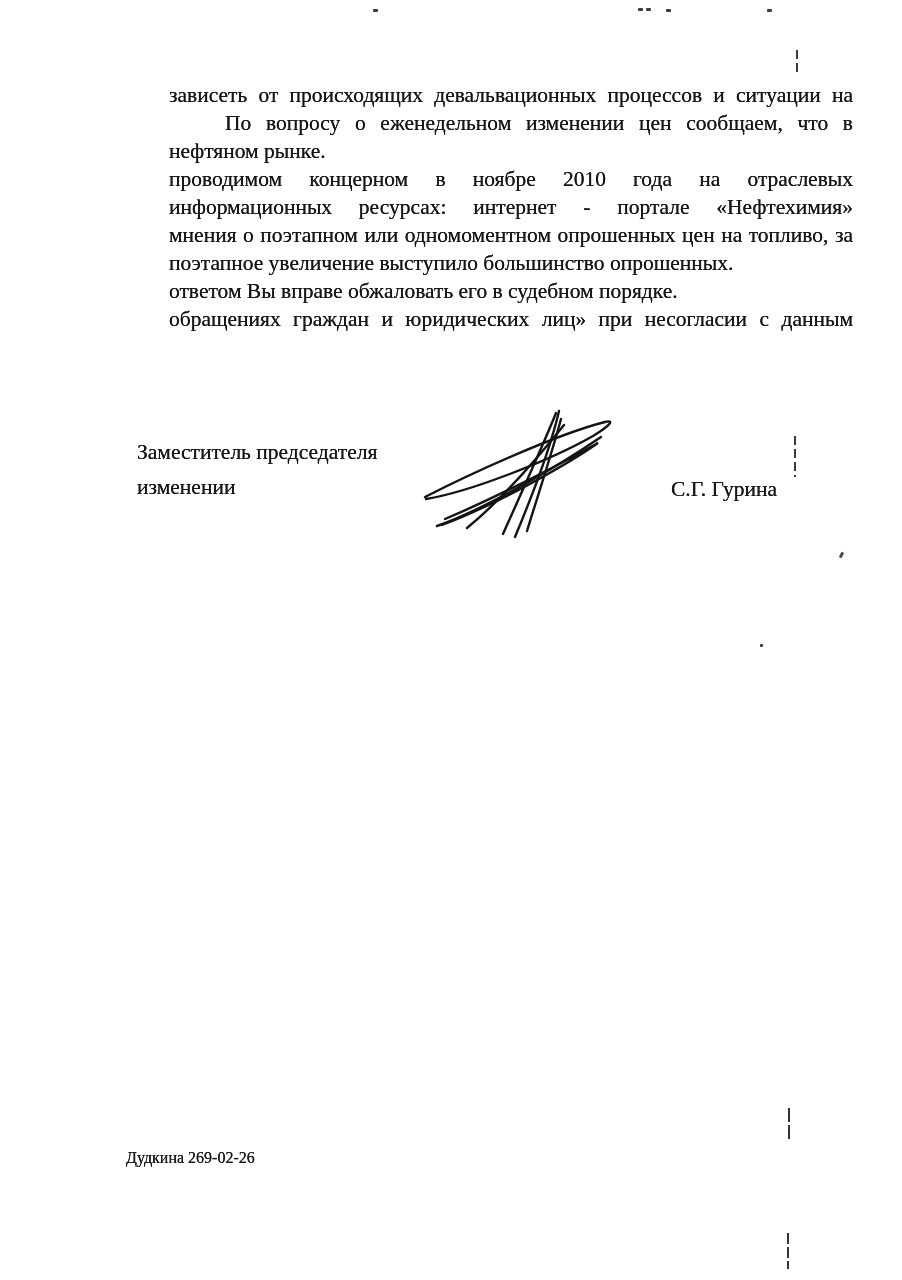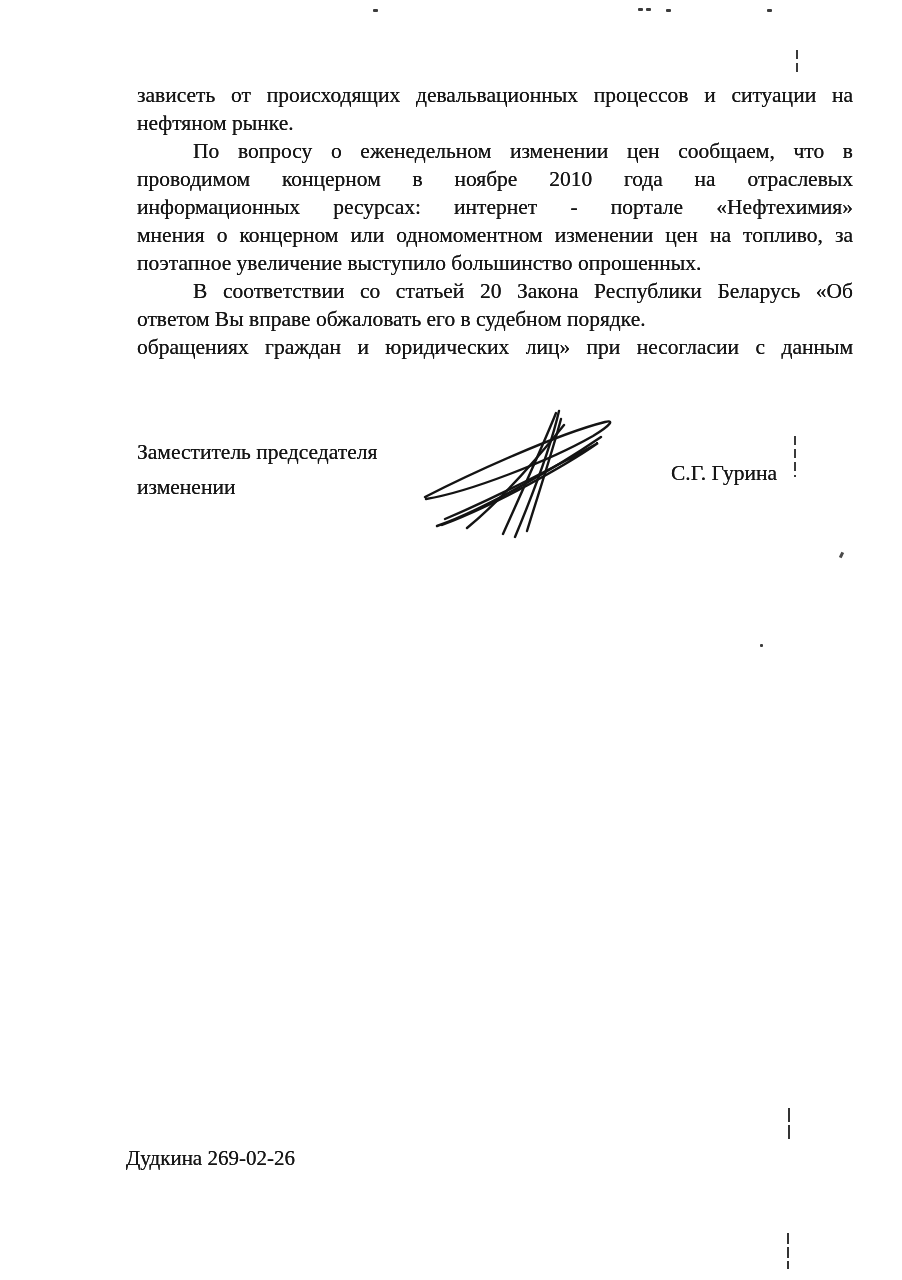--- a/index.html
+++ b/index.html
@@ -17,44 +17,44 @@
   }
 
   
   .body-text {
     position:absolute;
     left:137px; top:81px; width:716px;
     font-size:21.5px;
     line-height:28px;
     text-shadow:0 0 0.5px currentColor;
   }
-  .line { text-align:justify; text-align-last:justify; white-space:normal; }
+  .line { text-align:justify; text-align-last:justify; white-space:normal;margin-left:32px; }
   .line.no-just { text-align-last:left; }
   .line.indent { text-indent:56px; }
 
   
   .sig-title {
     position:absolute; left:137px; top:435px;
     font-size:21.5px; line-height:35px;
     text-shadow:0 0 0.5px currentColor;
   }
   .signature-svg {
     position:absolute; left:415px; top:406px;
     width:205px; height:135px;
   }
   .signer-name {
-    position:absolute; left:671px; top:460px;
+    position:absolute; left:671px; top:476px;
     font-size:21.5px; line-height:26px;
     text-shadow:0 0 0.5px currentColor;
   }
 
   
   .footer-exec {
     position:absolute; left:126px; top:1148px;
-    font-size:21px; line-height:20px;
+    font-size:16px; line-height:20px;
     text-shadow:0 0 0.4px currentColor;
   }
 
   
   .speck {
     position:absolute; width:5px; height:3px;
     background:#3c3c3c; border-radius:1px; display:block;
   }
   .vline {
     position:absolute; width:2px; display:block;
@@ -79,27 +79,26 @@
   <span class="vline" style="left:796px; top:50px;  height:25px;"></span>
   <span class="vline" style="left:794px; top:436px; height:41px;"></span>
   <span class="vline" style="left:788px; top:1108px; height:34px; background:repeating-linear-gradient(to bottom,#333 0 14px,transparent 14px 17px);"></span>
   <span class="vline" style="left:787px; top:1233px; height:36px; background:repeating-linear-gradient(to bottom,#333 0 11px,transparent 11px 14px);"></span>
 
   <span class="tick" style="left:840px; top:552px;"></span>
   <span class="speck" style="left:760px; top:644px; width:3px;"></span>
 
   <div class="body-text">
       <div class="line">зависеть от происходящих девальвационных процессов и ситуации на</div>
+      <div class="line indent">По вопросу о еженедельном изменении цен сообщаем, что в</div>
       <div class="line no-just">нефтяном рынке.</div>
-      <div class="line indent">По вопросу о еженедельном изменении цен сообщаем, что в</div>
       <div class="line">проводимом концерном в ноябре 2010 года на отраслевых</div>
       <div class="line">информационных ресурсах: интернет - портале «Нефтехимия»</div>
-      <div class="line">мнения о концерном или одномоментном изменении цен на топливо, за</div>
+      <div class="line">мнения о поэтапном или одномоментном опрошенных цен на топливо, за</div>
       <div class="line no-just">поэтапное увеличение выступило большинство опрошенных.</div>
-      <div class="line indent">В соответствии со статьей 20 Закона Республики Беларусь «Об</div>
       <div class="line no-just">ответом Вы вправе обжаловать его в судебном порядке.</div>
       <div class="line">обращениях граждан и юридических лиц» при несогласии с данным</div>
     </div>
 
   <div>
     <div class="sig-title">
       <div>Заместитель председателя</div>
       <div>изменении</div>
     </div>
 

